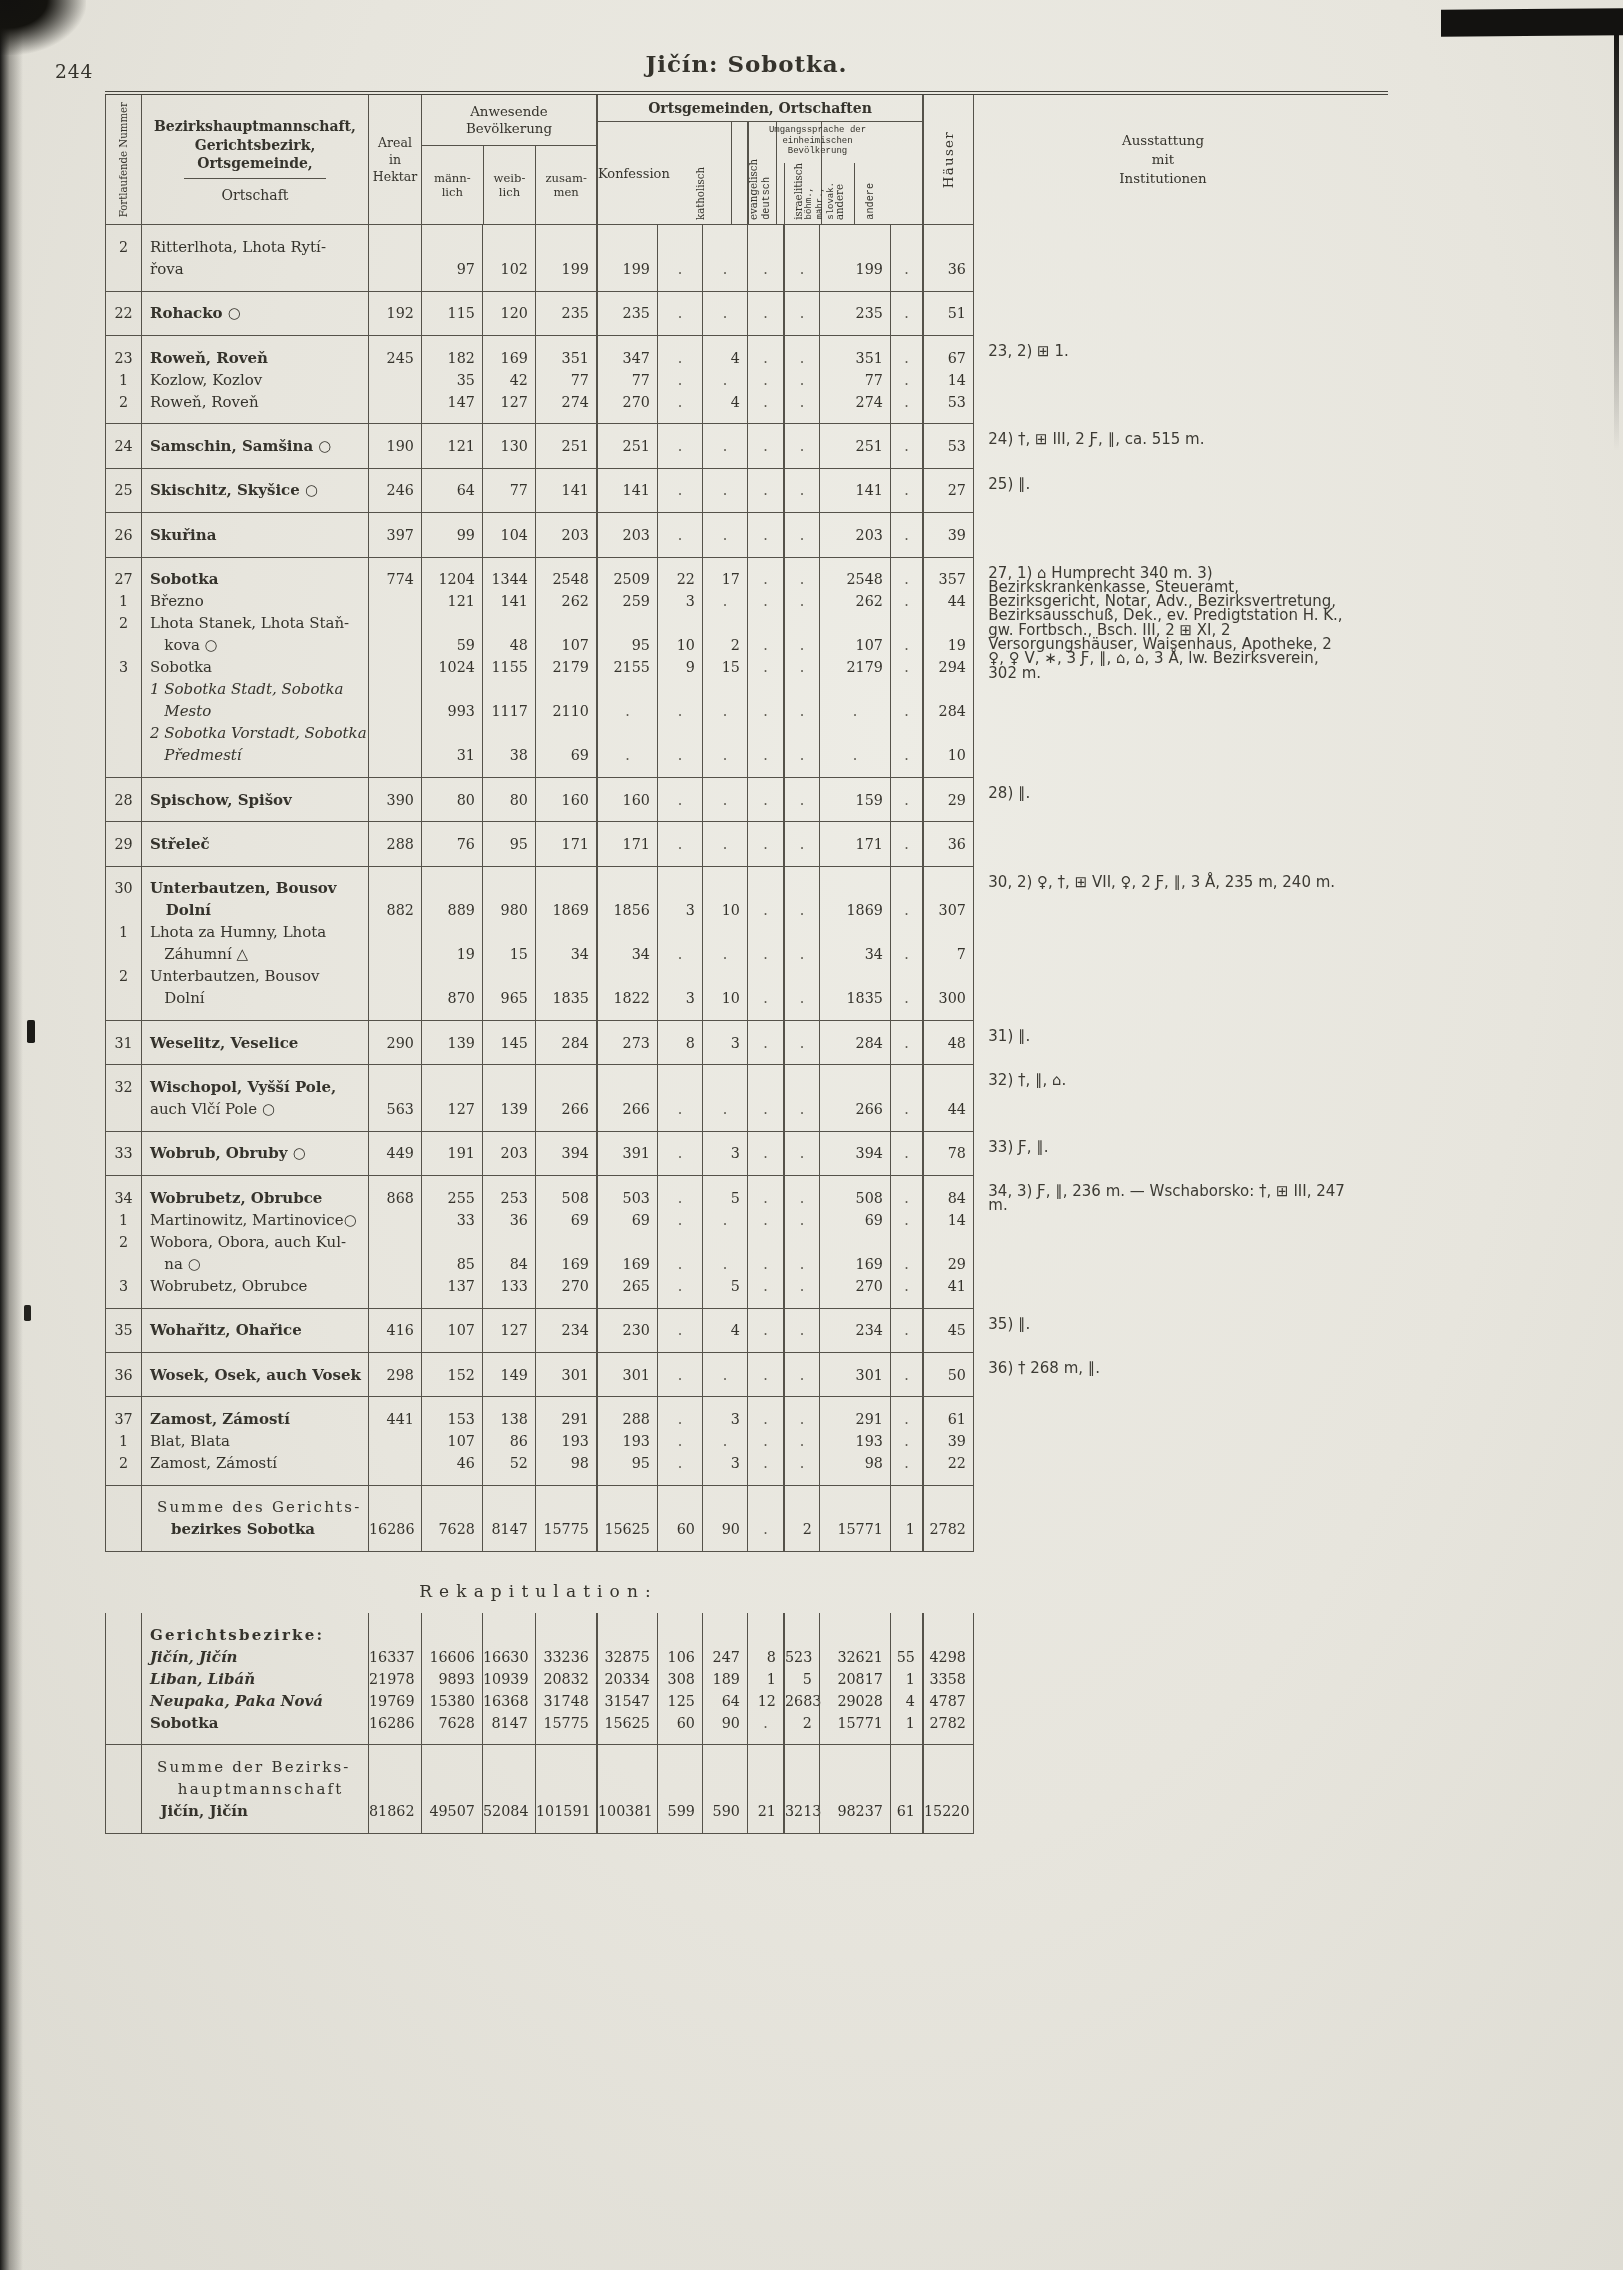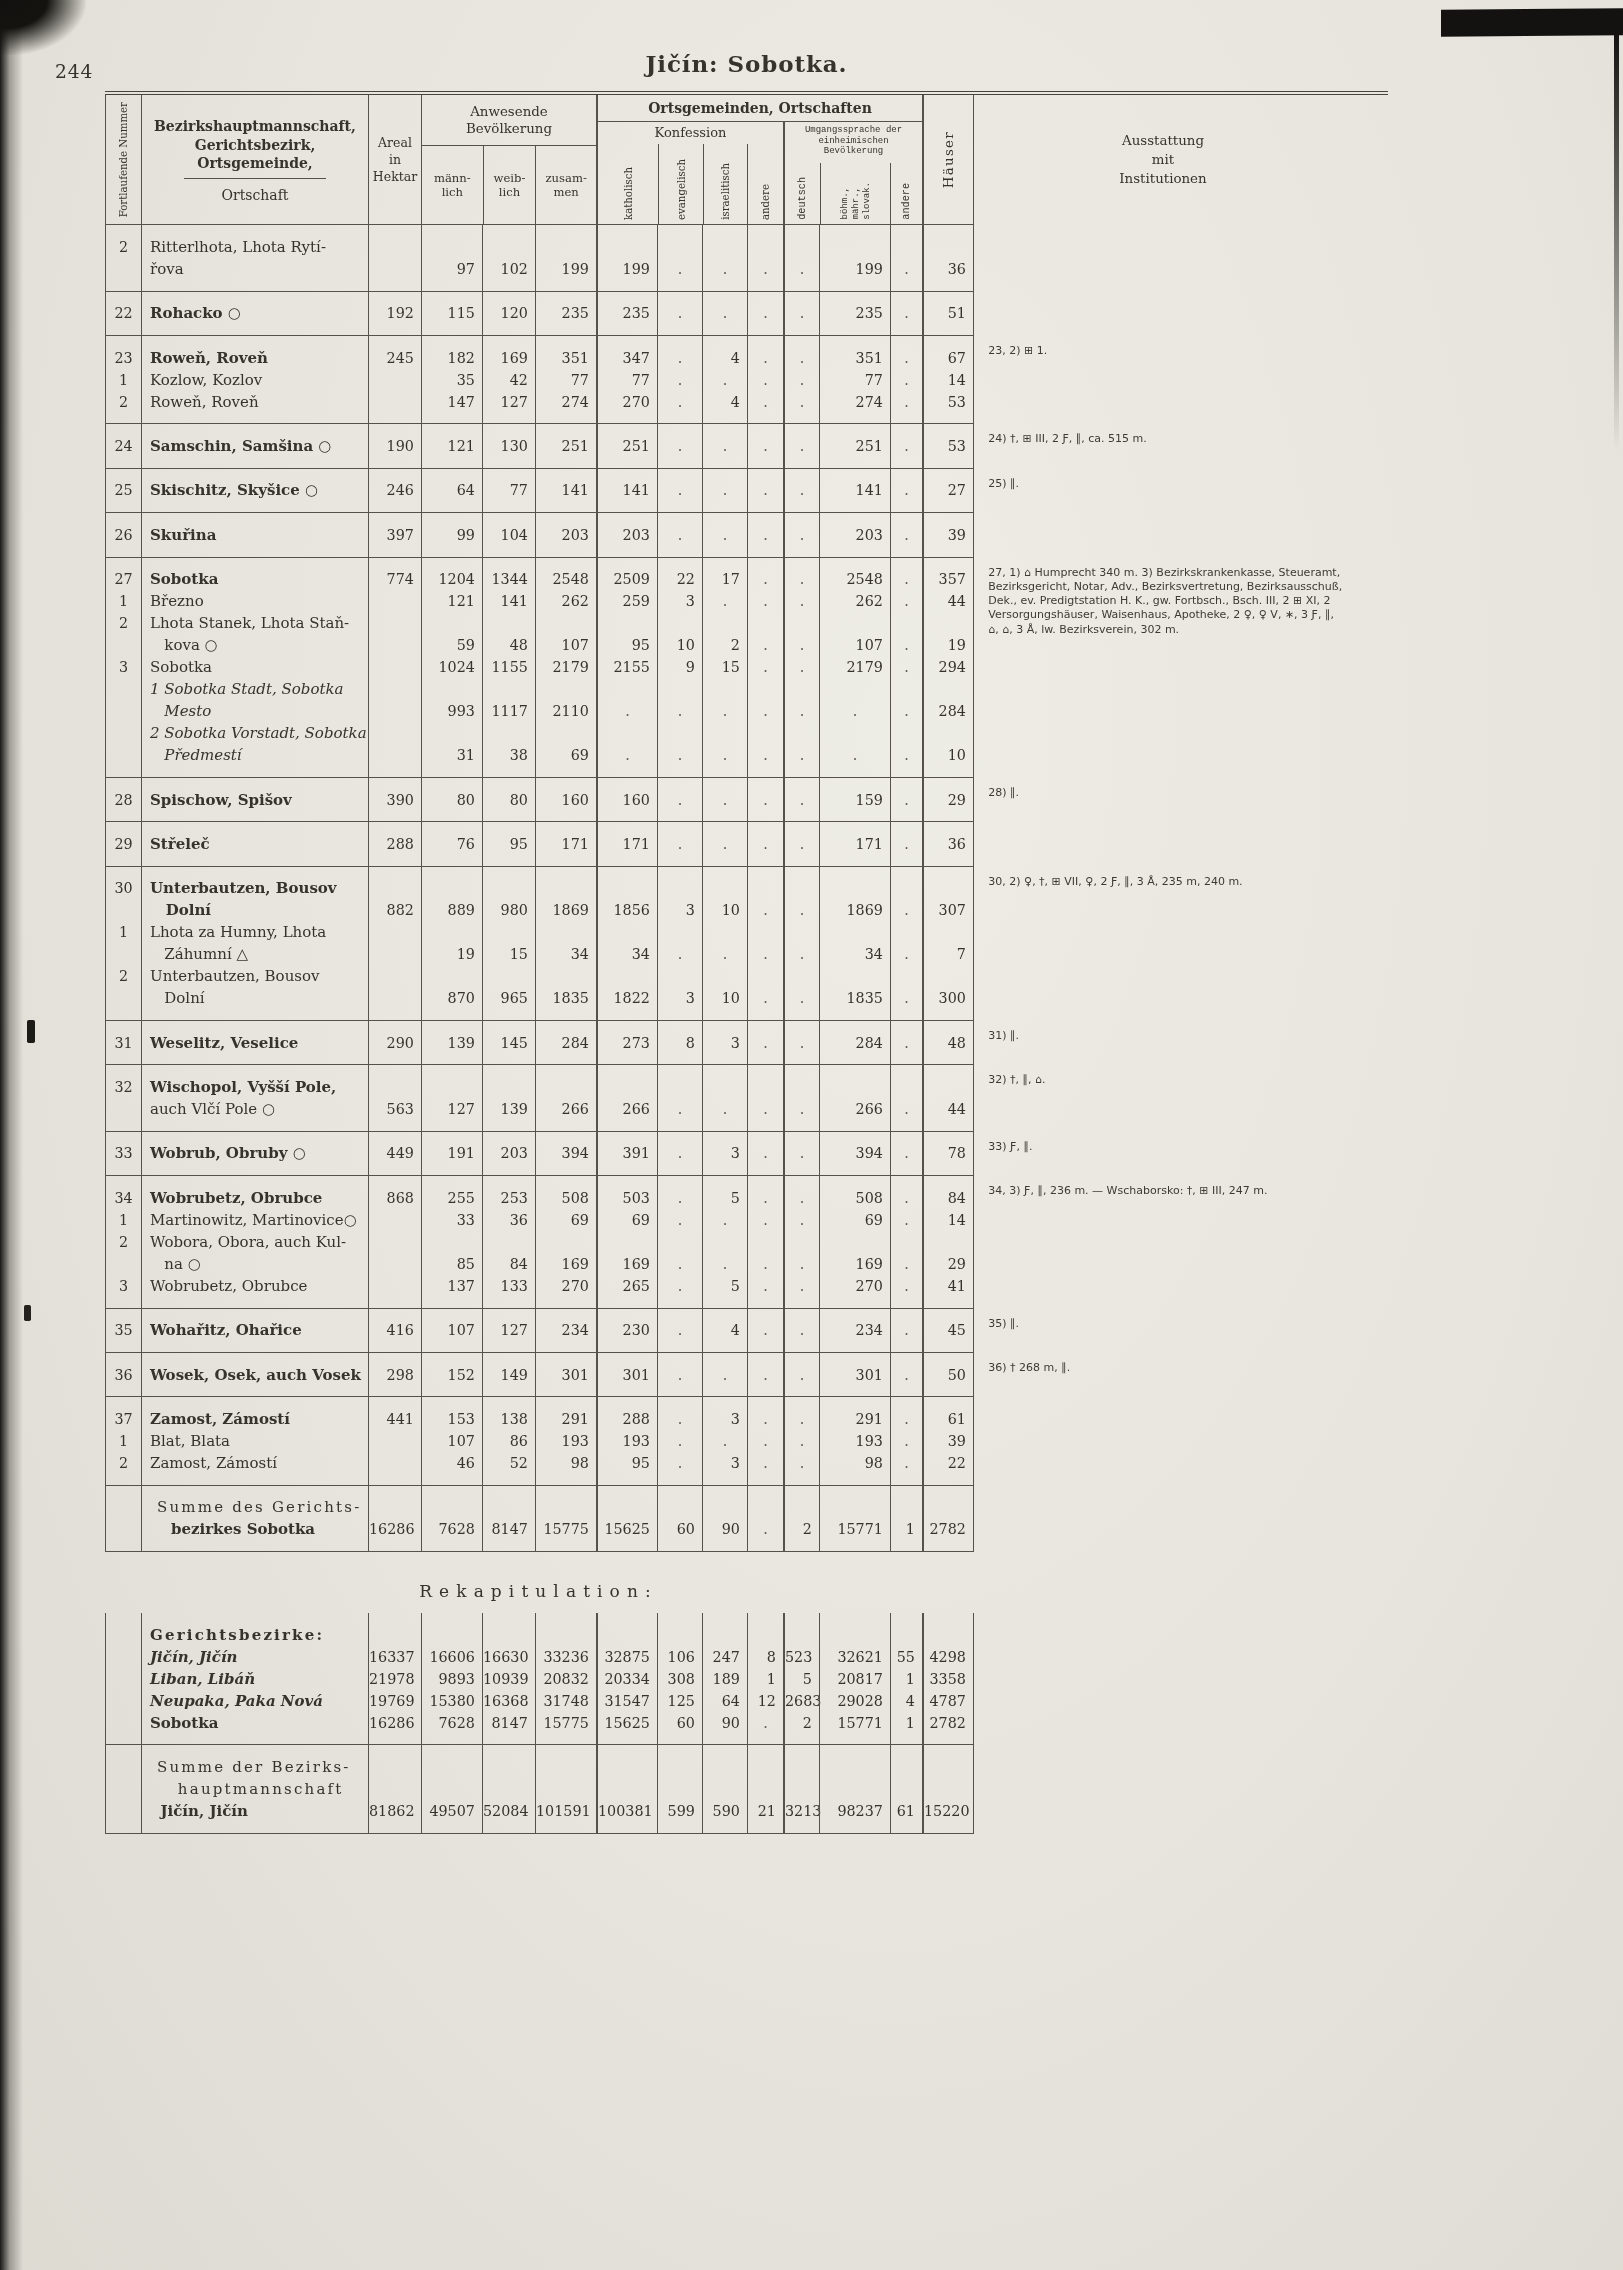--- a/index.html
+++ b/index.html
@@ -48,41 +48,41 @@
   .hbev{grid-column:4/7;display:flex;flex-direction:column;}
   .hbev-t{flex:0 0 50px;display:flex;align-items:center;justify-content:center;font-size:13.4px;}
   .hbev-t span{display:inline-block;max-width:116px;text-align:center;line-height:17px;}
   .hbev-subs{flex:1;display:flex;border-top:0.9px solid var(--ink2);}
   .hbev-sub{display:flex;flex-direction:column;align-items:center;justify-content:center;font-size:11.6px;line-height:14.3px;}
   .hbev-sub + .hbev-sub{border-left:0.9px solid var(--ink2);}
 
   .hright{grid-column:7/14;display:flex;flex-direction:column;}
   .hright-t{flex:0 0 27px;display:flex;align-items:center;justify-content:center;font-weight:bold;font-size:14px;border-bottom:0.9px solid var(--ink2);}
   .hright-subs{flex:1;display:flex;}
-  .hkonf{width:185px;display:flex;flex-direction:column;}
+  .hkonf{width:149px;display:flex;flex-direction:row;}
   .hkonf-t{flex:0 0 21.4px;display:flex;align-items:center;justify-content:center;font-size:13px;}
   .hcols{flex:1;display:flex;}
   .hcols>div{display:flex;align-items:flex-end;justify-content:center;padding-bottom:4.5px;}
   .hcols>div+div{border-left:0.9px solid var(--ink2);}
   .hspr{width:139px;display:flex;flex-direction:column;border-left:2.7px double var(--ink2);font-family:Liberation Mono, monospace;}
   .hspr-t{flex:0 0 41px;font-size:9px;line-height:10.7px;text-align:center;padding:2.7px 5.3px 0;}
   .rot3{gap:0.9px;}
 
   .hhaus{grid-column:14/15;display:flex;align-items:center;justify-content:center;}
   .hnote{grid-column:15/16;display:flex;flex-direction:column;align-items:center;justify-content:center;font-size:13.4px;line-height:18.7px;}
 
   
   .group{display:grid;grid-template-columns:var(--tcols);}
   .cell{padding:10.7px 0;}
   .group .cell{border-top:0.9px solid var(--ink2);}
   .tbody > .group:first-child .cell{border-top:none;}
   .group.nb .cell{border-top:none;}
   .group.bb .cell{border-bottom:1.8px solid var(--ink2);}
   .cell.c-note{border:none !important;padding:9px 5.3px 3.6px 14.3px;
-    font-family:"DejaVu Sans","Liberation Sans",sans-serif;font-size:11px;line-height:14.3px;color:#3c3a33;}
+    font-family:"DejaVu Sans","Liberation Sans",sans-serif;font-size:15px;line-height:14.3px;color:#3c3a33;}
   .line{height:22px;line-height:22px;font-size:14.3px;}
   .c-rnum .line{text-align:center;}
   .c-name .line{white-space:pre;padding-left:8px;font-size:15px;}
   .cnum .line{text-align:right;padding-right:7.1px;}
   .cnum .line.dot{text-align:center;padding-right:0;color:#5d5a50;}
   .s-b{font-weight:bold;}
   .s-i{font-style:italic;}
   .s-bi{font-weight:bold;font-style:italic;}
   .s-sp{letter-spacing:2.2px;}
   .s-bsp{font-weight:bold;letter-spacing:2.2px;}

